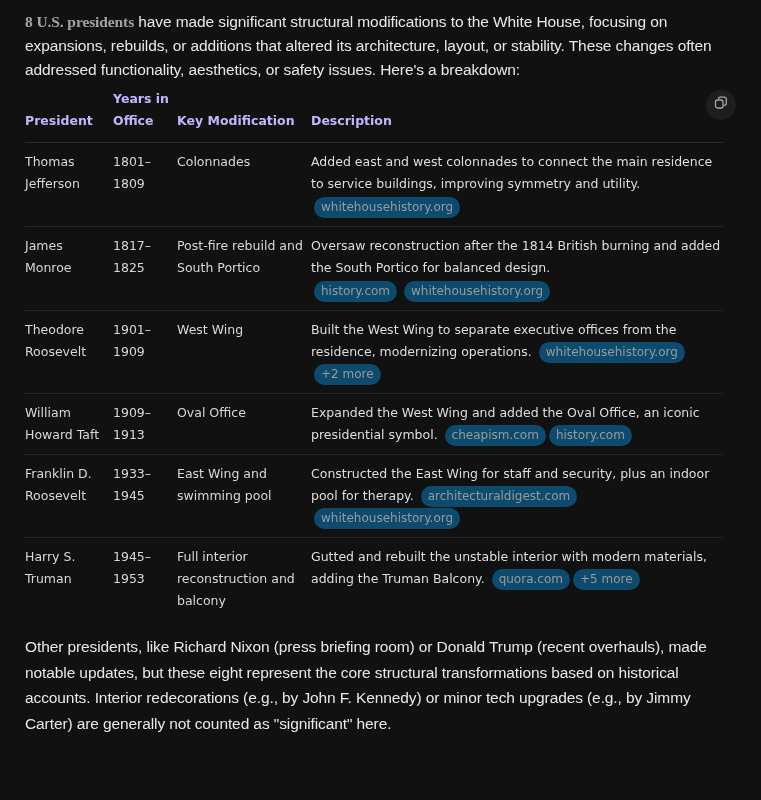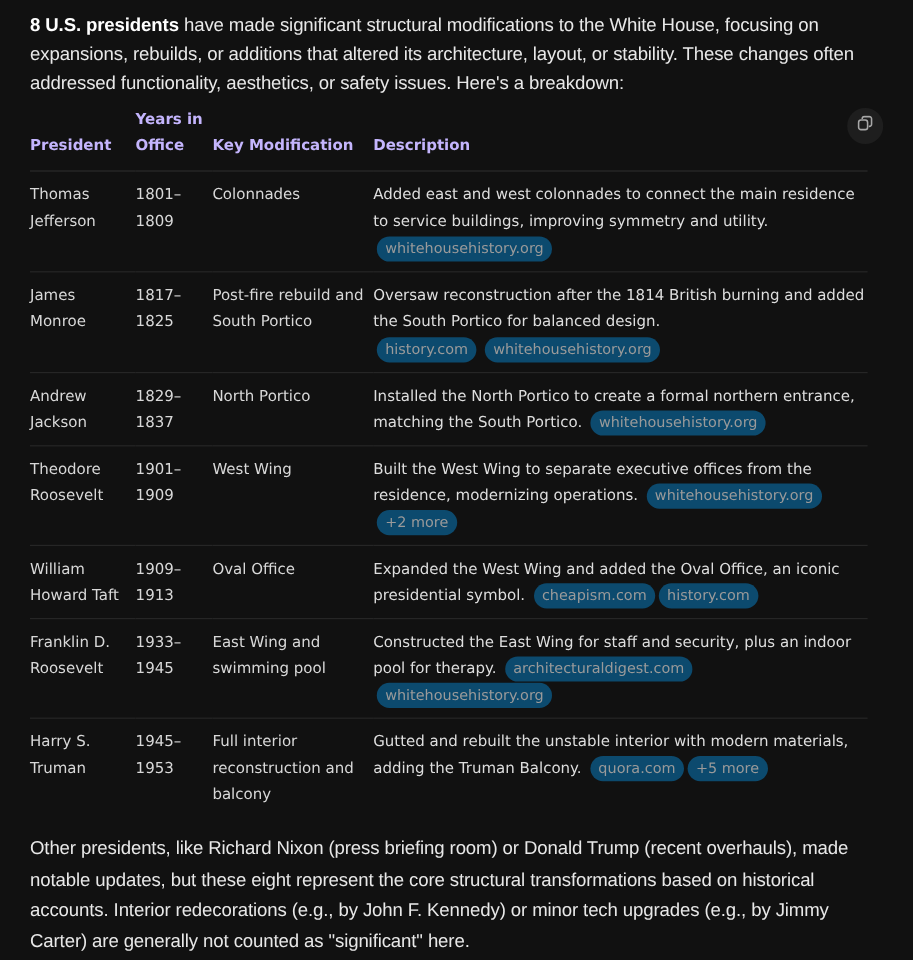--- a/index.html
+++ b/index.html
@@ -18,21 +18,21 @@
       padding: 10px 25px 0 25px;
       position: relative;
     }
     .intro {
       font-size: 15.5px;
       line-height: 24px;
       color: #e8e8e8;
       margin: 0;
       letter-spacing: -0.1px;
     }
-    .intro b { color: #ffffff; font-weight: bold; }
+    .intro b { color: #a3a3a3; font-weight: bold; font-family: Liberation Serif, serif; }
     .table-wrap {
       position: relative;
       margin-top: 6px;
     }
     .copy-btn {
       position: absolute;
       right: 0px;
       top: 2px;
       width: 30px;
       height: 30px;
@@ -133,29 +133,20 @@
           <td>Post-fire rebuild and South Portico</td>
           <td class="desc">
             <span>Oversaw reconstruction after the 1814 British burning and added the South Portico for balanced design.</span>
             <div class="chip-row">
               <span class="chip">history.com</span>
               <span class="chip">whitehousehistory.org</span>
             </div>
           </td>
         </tr>
         <tr>
-          <td>Andrew Jackson</td>
-          <td>1829–1837</td>
-          <td>North Portico</td>
-          <td class="desc">
-            <span>Installed the North Portico to create a formal northern entrance, matching the South Portico.</span>
-            <span class="chip">whitehousehistory.org</span>
-          </td>
-        </tr>
-        <tr>
           <td>Theodore Roosevelt</td>
           <td>1901–1909</td>
           <td>West Wing</td>
           <td class="desc">
             <span>Built the West Wing to separate executive offices from the residence, modernizing operations.</span>
             <span class="chip">whitehousehistory.org</span><span class="chip">+2 more</span>
           </td>
         </tr>
         <tr>
           <td>William Howard Taft</td>

